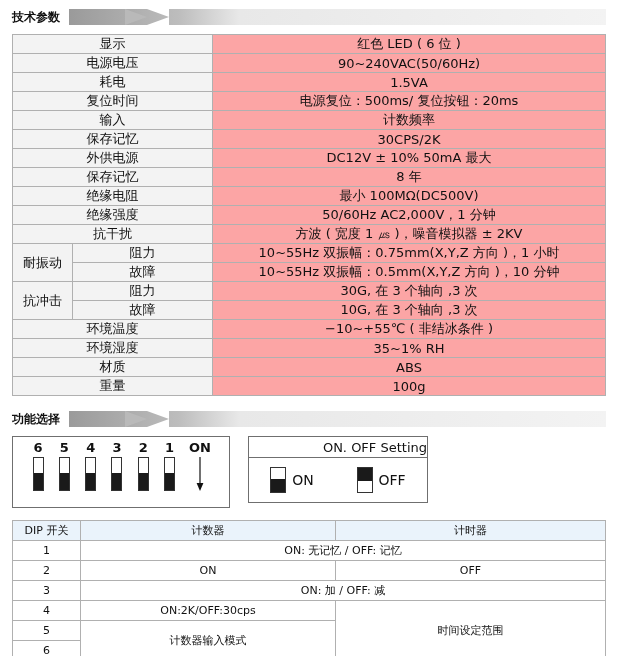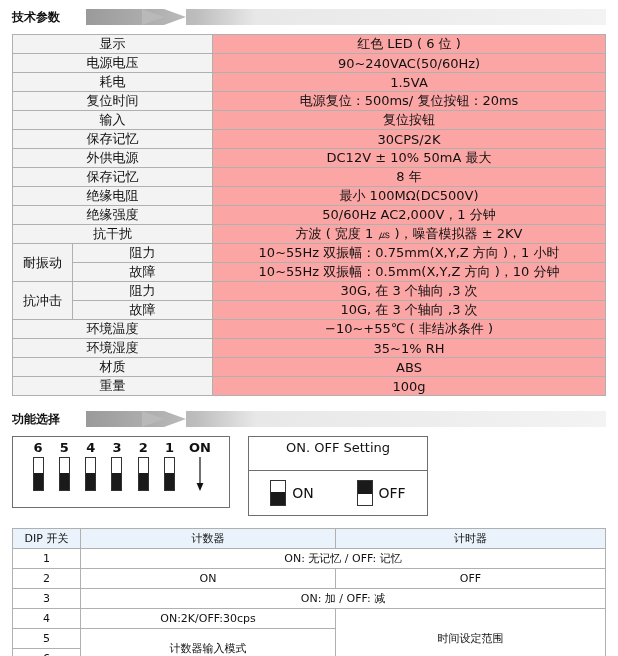--- a/index.html
+++ b/index.html
@@ -12,21 +12,21 @@
     overflow:hidden;
   }
   .page{padding:8px 12px 0 12px;box-sizing:border-box;width:618px;}
 
   
   .sec-head{
     display:flex;align-items:stretch;height:18px;margin-bottom:8px;
   }
   .sec-title{
     font-size:12px;font-weight:bold;color:#111;
-    line-height:18px;padding-right:26px;white-space:nowrap;
+    line-height:18px;padding-right:9px;white-space:nowrap;
   }
   .ribbon{position:relative;flex:1;height:16px;margin-top:1px;}
   .ribbon .bar{
     position:absolute;left:0;top:0;height:16px;width:100%;
     background:linear-gradient(to right,#9a9a9a 0px,#bdbdbd 110px,#e8e8e8 170px,#f3f3f3 100%);
   }
   .ribbon .notch{
     position:absolute;left:78px;top:0;width:0;height:0;
     border-top:8px solid #ffffff;border-bottom:8px solid #ffffff;border-left:22px solid transparent;
   }
@@ -73,21 +73,21 @@
   .sw i:after{
     content:"";position:absolute;left:0;right:0;bottom:0;height:17px;background:#1a1a1a;
   }
   .arrow-col{width:30px;display:flex;justify-content:center;align-items:flex-start;}
   .arrow-col svg{display:block;}
 
   .onoff-box{
     width:180px;border:1px solid #6f6f6f;background:#fff;box-sizing:border-box;
   }
   .onoff-title{
-    text-align:center;font-size:13px;padding:3px 0 15px 0;border-bottom:1px solid #6f6f6f;
+    text-align:right;font-size:13px;padding:3px 0 2px 0;border-bottom:1px solid #6f6f6f;
   }
   .onoff-body{display:flex;align-items:center;justify-content:space-around;height:44px;}
   .onoff-item{display:flex;align-items:center;gap:6px;}
   .chip{width:16px;height:26px;border:1px solid #333;background:#fff;position:relative;box-sizing:border-box;}
   .chip.bottom:after{content:"";position:absolute;left:0;right:0;bottom:0;height:13px;background:#1a1a1a;}
   .chip.top:after{content:"";position:absolute;left:0;right:0;top:0;height:13px;background:#1a1a1a;}
   .onoff-item span{font-size:14px;}
 
   
   .dip-table{margin-top:12px;border-radius:10px;}
@@ -130,21 +130,21 @@
       <tr>
         <td class="label" colspan="3">耗电</td>
         <td class="value">1.5VA</td>
       </tr>
       <tr>
         <td class="label" colspan="3">复位时间</td>
         <td class="value">电源复位：500ms/ 复位按钮：20ms</td>
       </tr>
       <tr>
         <td class="label" colspan="3">输入</td>
-        <td class="value">复位按钮</td>
+        <td class="value">计数频率</td>
       </tr>
       <tr>
         <td class="label" colspan="3">保存记忆</td>
         <td class="value">30CPS/2K</td>
       </tr>
       <tr>
         <td class="label" colspan="3">外供电源</td>
         <td class="value">DC12V ± 10% 50mA 最大</td>
       </tr>
       <tr>

